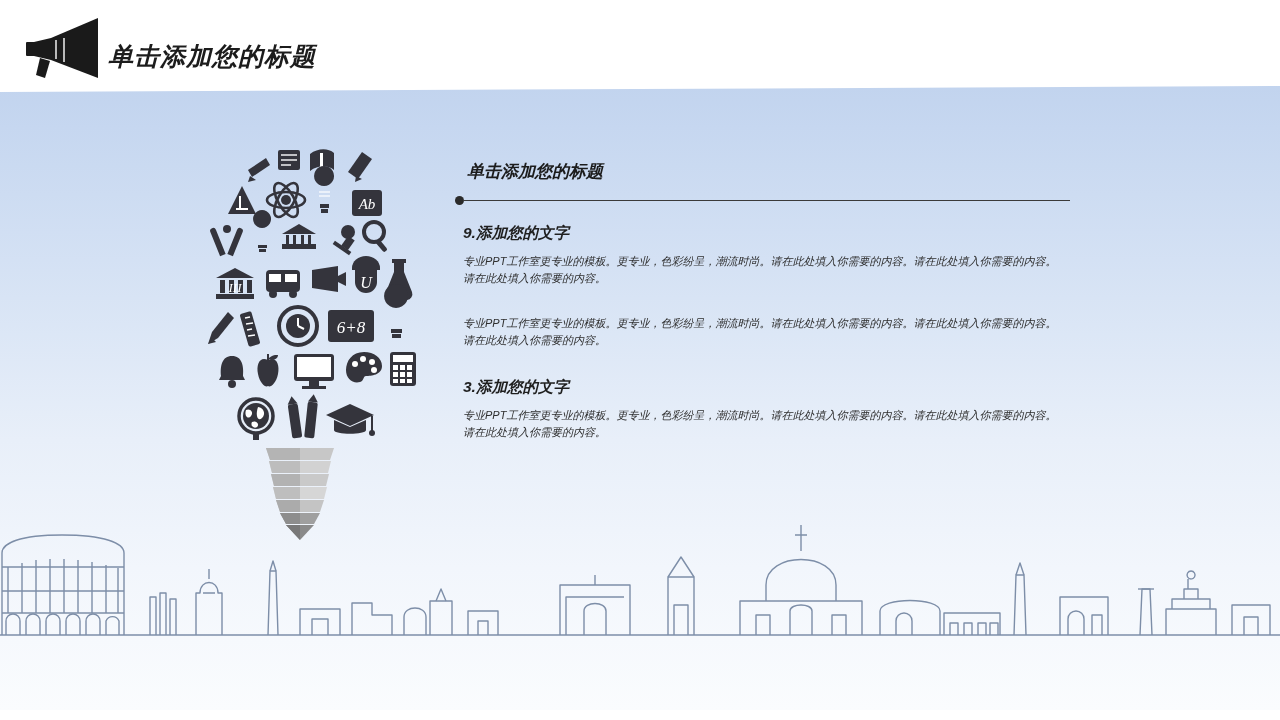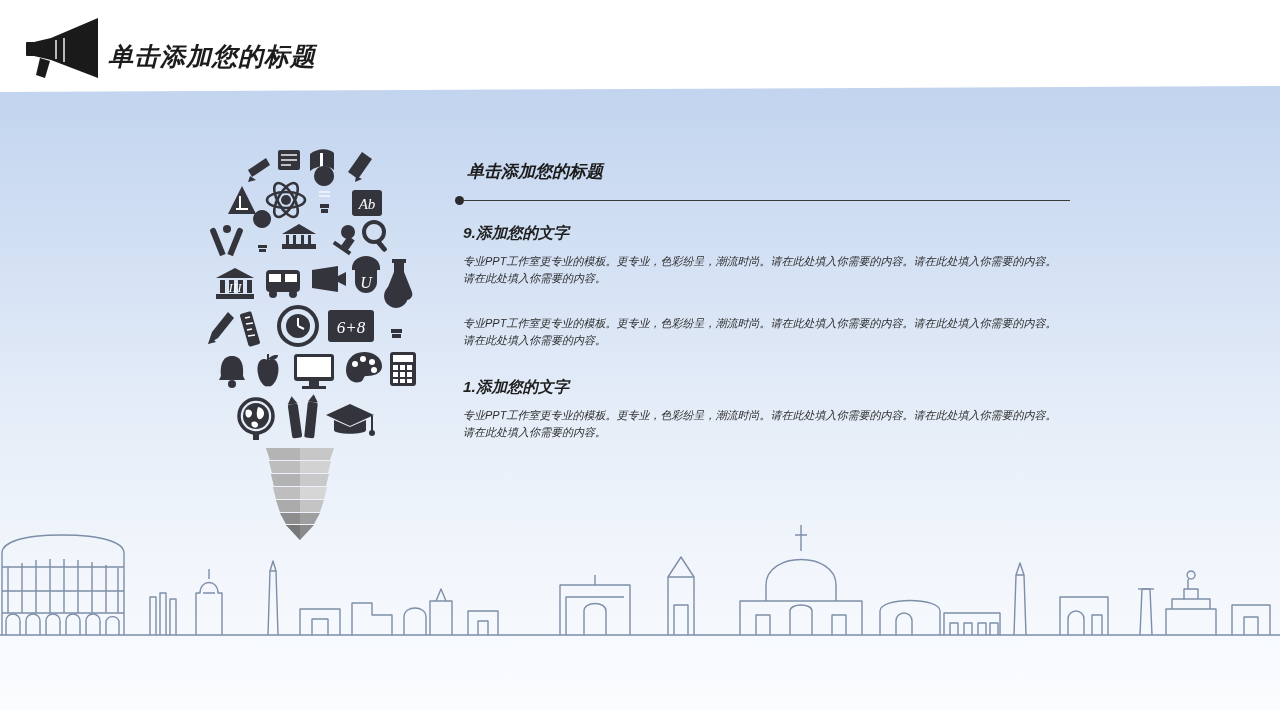--- a/index.html
+++ b/index.html
@@ -381,21 +381,21 @@
     <div class="item">
       <div class="item-title">9.添加您的文字</div>
       <p class="item-body">专业PPT工作室更专业的模板。更专业，色彩纷呈，潮流时尚。请在此处填入你需要的内容。请在此处填入你需要的内容。请在此处填入你需要的内容。</p>
     </div>
 
     <div class="item">
       <p class="item-body">专业PPT工作室更专业的模板。更专业，色彩纷呈，潮流时尚。请在此处填入你需要的内容。请在此处填入你需要的内容。请在此处填入你需要的内容。</p>
     </div>
 
     <div class="item">
-      <div class="item-title">1.添加您的文字</div>
+      <div class="item-title">3.添加您的文字</div>
       <p class="item-body">专业PPT工作室更专业的模板。更专业，色彩纷呈，潮流时尚。请在此处填入你需要的内容。请在此处填入你需要的内容。请在此处填入你需要的内容。</p>
     </div>
   </div>
 
   <svg class="skyline" viewBox="0 0 1280 165" preserveAspectRatio="none">
     <g fill="none" stroke="#7d8ea8" stroke-width="1.4" stroke-linejoin="round">
 
       <path d="M2 130 L2 48 C2 38 20 30 62 30 C104 30 124 38 124 48 L124 130"></path>
       <path d="M2 62 L124 62 M2 86 L124 86 M2 108 L124 108"></path>
       <path d="M8 62 L8 86 M22 58 L22 86 M36 55 L36 86 M50 54 L50 86 M64 54 L64 86 M78 55 L78 86 M92 57 L92 86 M106 60 L106 86 M118 63 L118 86"></path>

